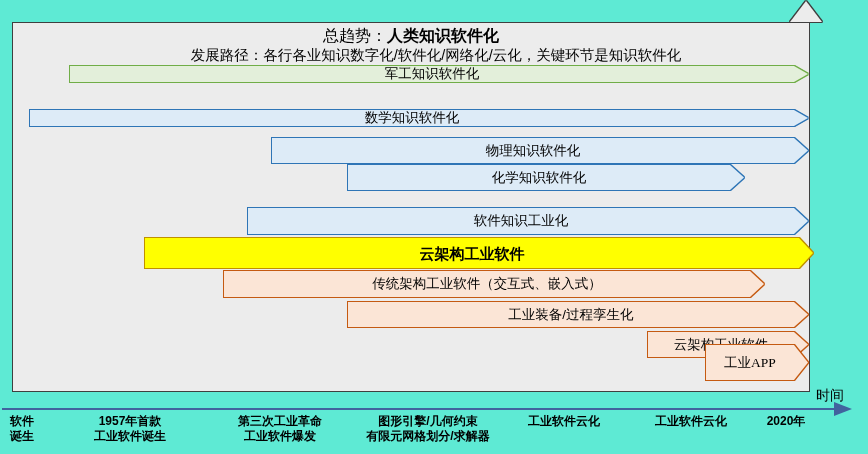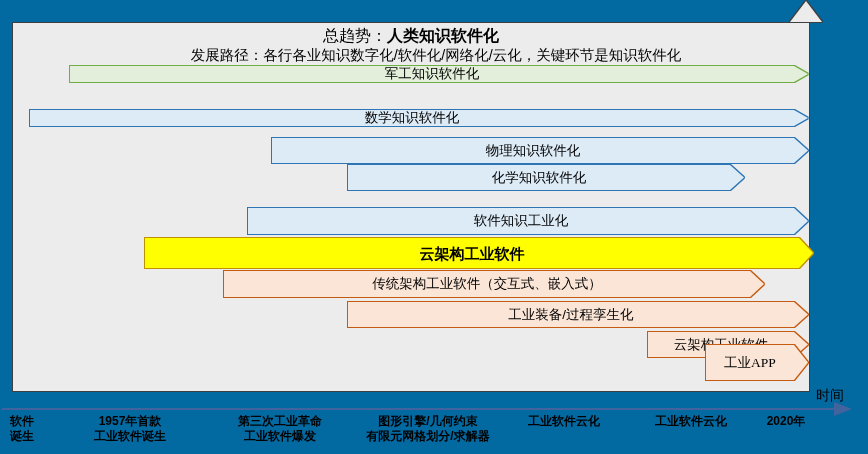--- a/index.html
+++ b/index.html
@@ -1,17 +1,17 @@
 <!DOCTYPE html>
 <html><head>
 <meta charset="utf-8">
 <style>
   * { margin:0; padding:0; box-sizing:border-box; }
   body { background:#ffffff; font-family:"Liberation Sans","DejaVu Sans",sans-serif; }
-  .stage { position:relative; width:868px; height:454px; background:#0369a1; overflow:hidden; color:#000; }
+  .stage { position:relative; width:868px; height:454px; background:#5eead4; overflow:hidden; color:#000; }
 
   
   .container { position:absolute; left:12px; top:22px; width:798px; height:370px;
                background:#ECECEC; border:1.5px solid #3f3f3f; }
 
   
   .tipw { position:absolute; left:790px; top:1px; width:32px; height:21px;
           filter: drop-shadow(1px 0 0 #3f3f3f) drop-shadow(-1px 0 0 #3f3f3f)
                   drop-shadow(0 1px 0 #3f3f3f) drop-shadow(0 -1px 0 #3f3f3f); }
   .tip { width:100%; height:100%; background:#ECECEC;

